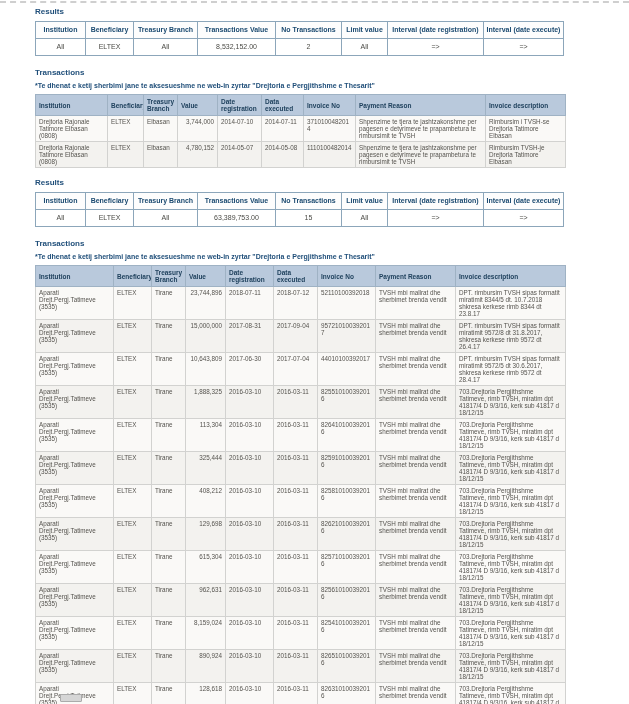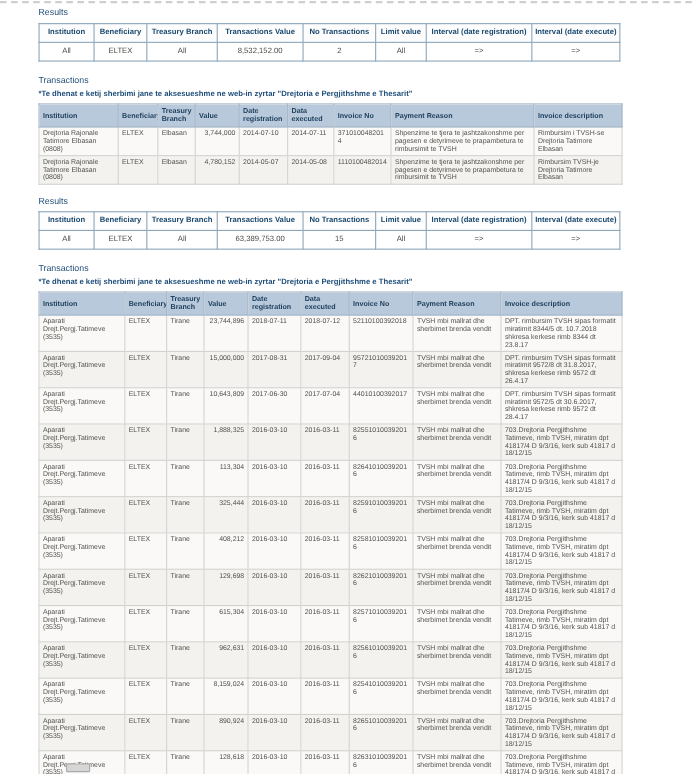--- a/index.html
+++ b/index.html
@@ -9,21 +9,21 @@
     background:#ffffff;
     font-family:"Liberation Sans", sans-serif;
   }
   .top-divider{
     position:absolute; top:1px; left:0; width:629px; height:0;
     border-top:2px dashed #cfcfcf;
   }
   .content{ padding:7px 0 0 35px; }
 
   .sec-title{
-    color:#1f4e79; font-weight:normal; font-size:8px; line-height:9px;
+    color:#1f4e79; font-weight:bold; font-size:8px; line-height:9px;
     margin:0 0 5px 0;
   }
   .note{
     color:#1f4e79; font-weight:bold; font-size:7px; line-height:8px;
     margin:0 0 4px 0;
   }
 
   
   table.summary{
     border-collapse:collapse; table-layout:fixed; width:528px;

